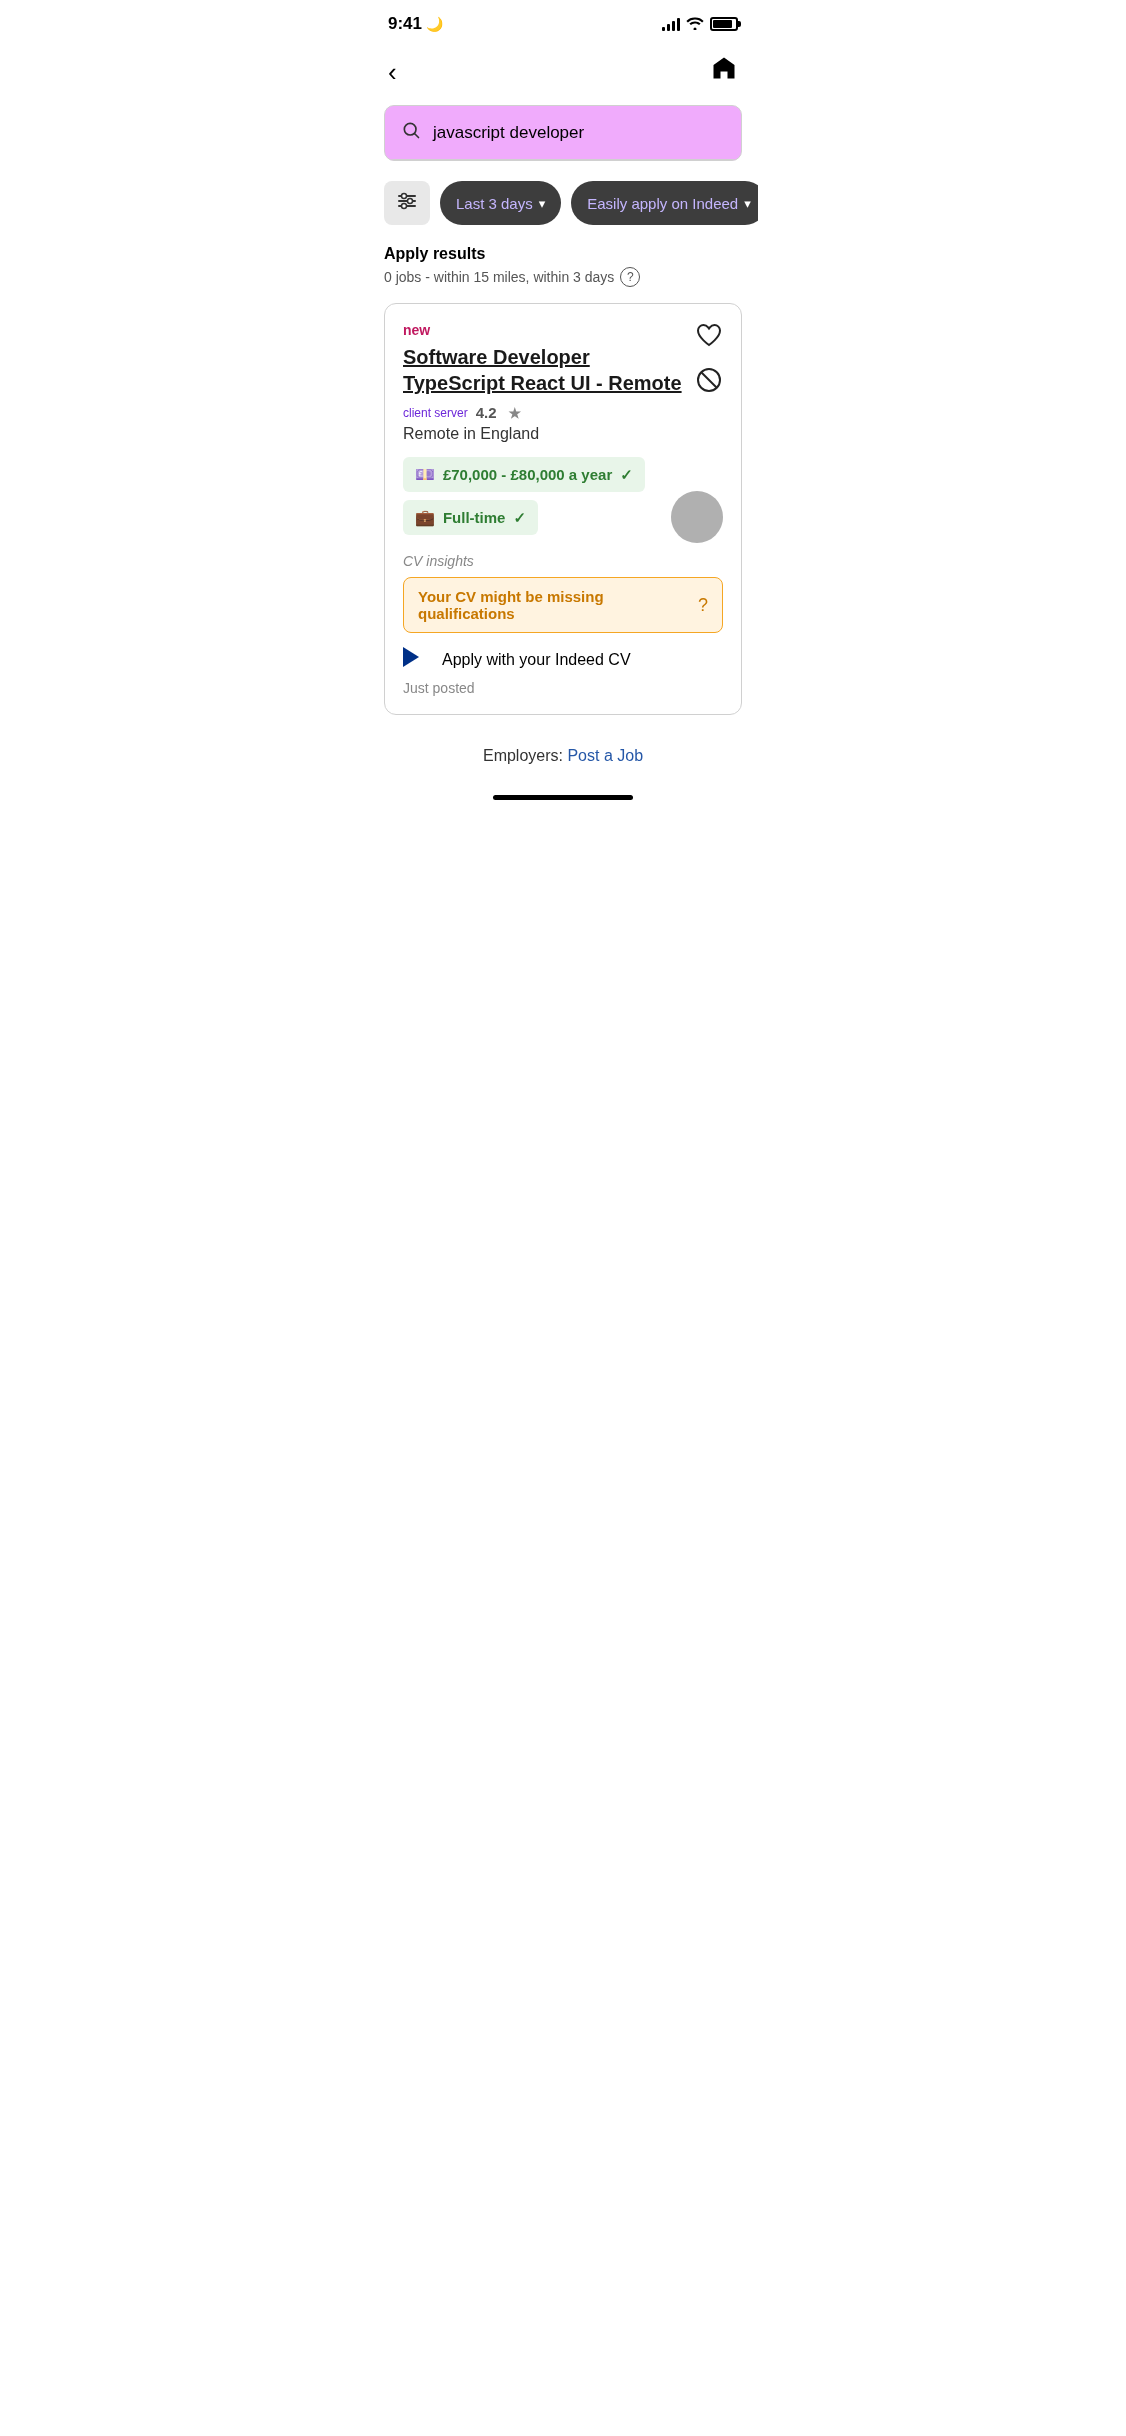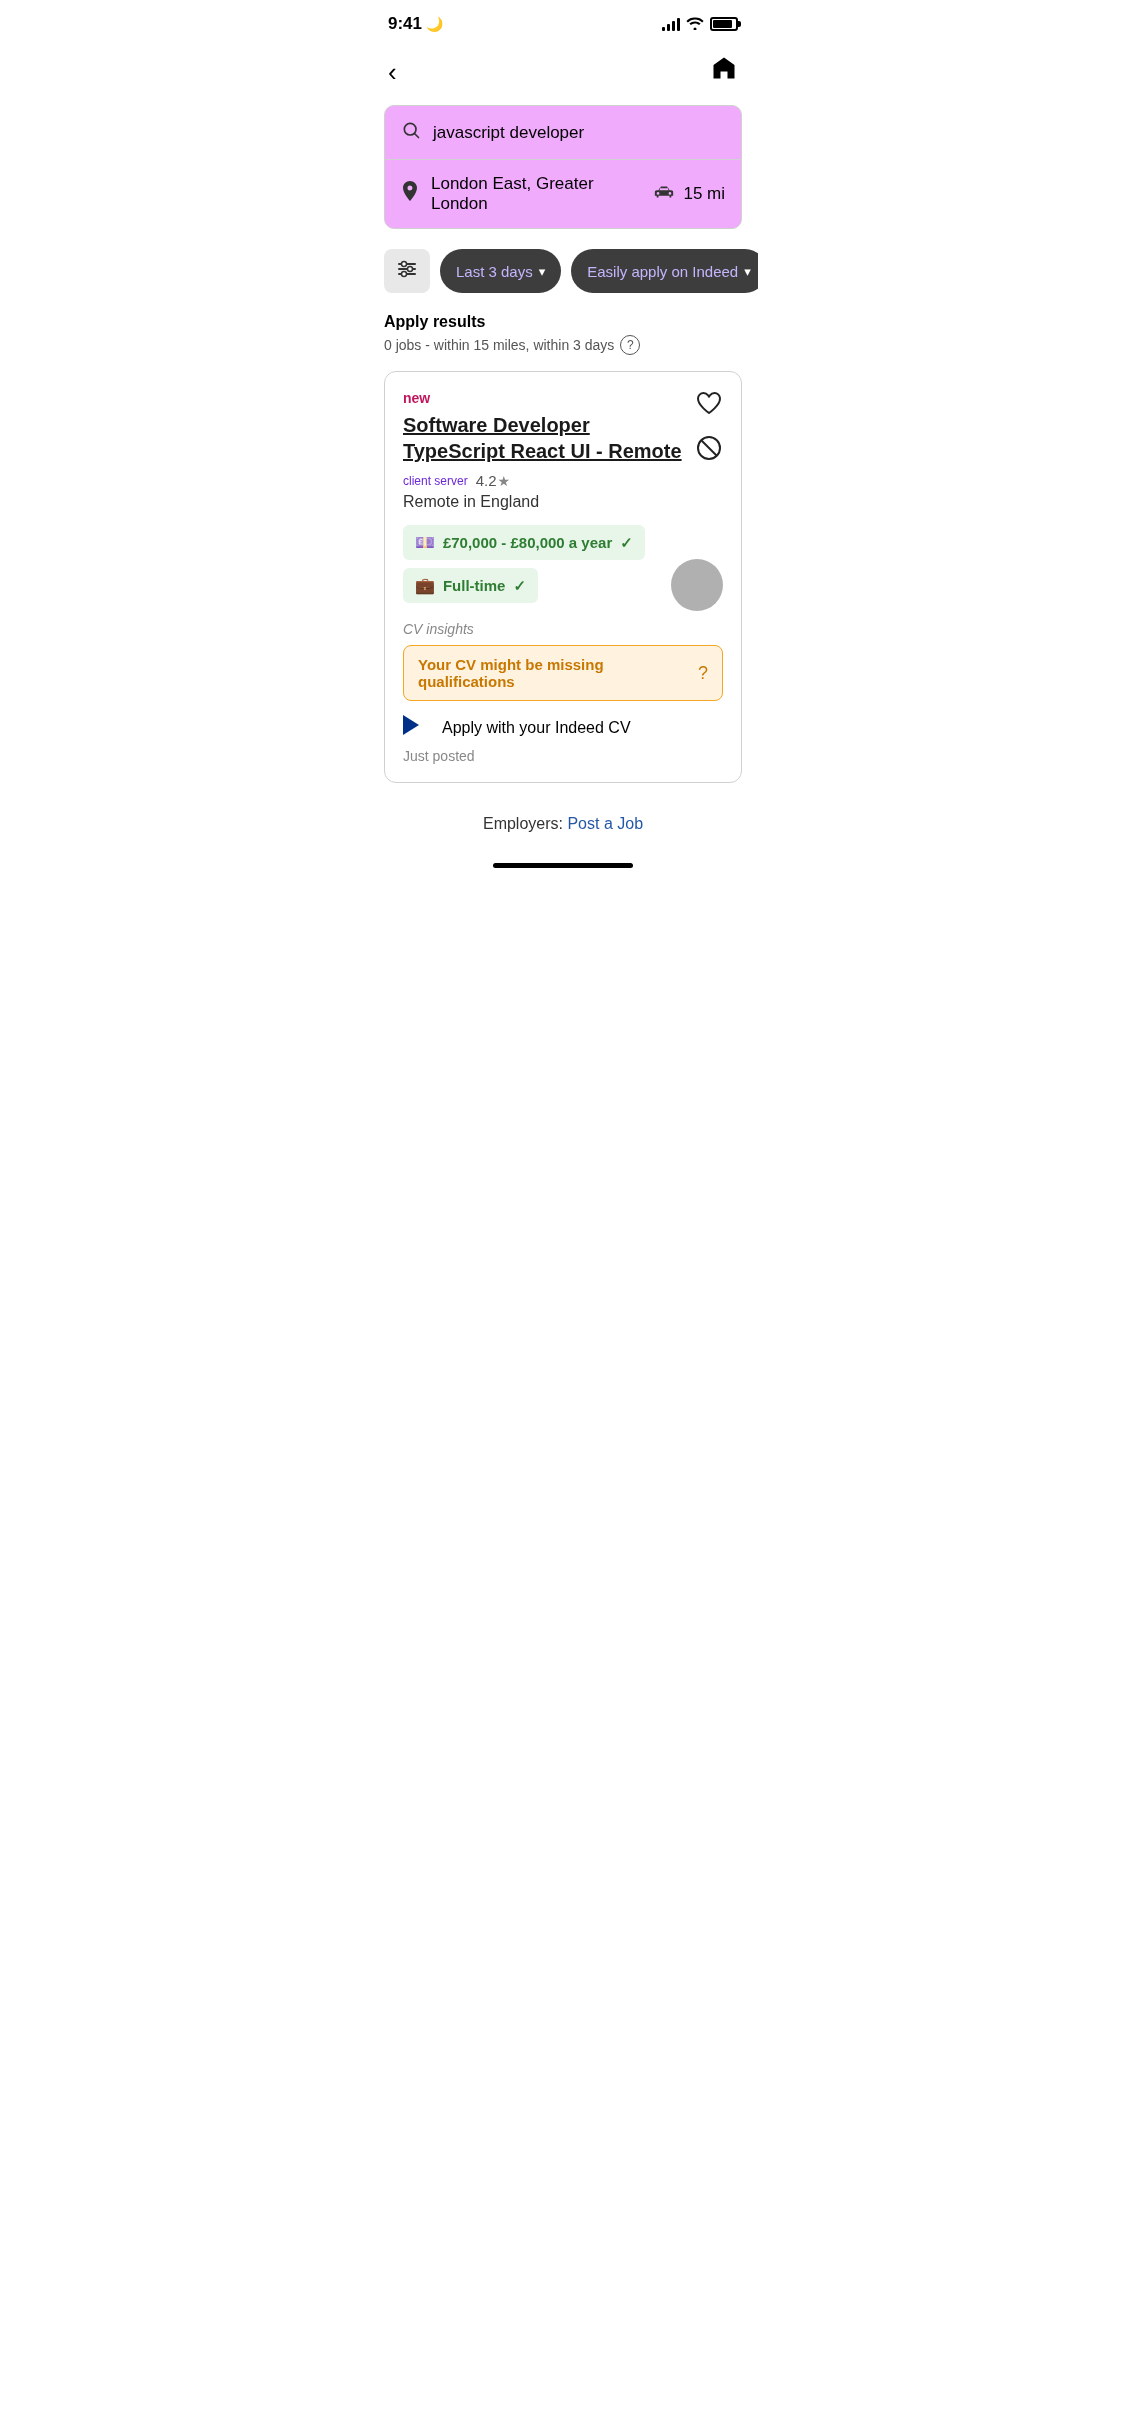--- a/index.html
+++ b/index.html
@@ -301,21 +301,22 @@
     .job-company {
       font-size: 12px;
       color: #6d28d9;
     }
 
     .job-rating {
       font-size: 15px;
       color: #555;
       display: flex;
       align-items: center;
-      gap: 1px;
+      gap: 12px;
+      font-weight: bold;
     }
 
     .star-icon {
       color: #888;
       font-size: 14px;
     }
 
     .job-location {
       font-size: 16px;
       color: #333;
@@ -512,36 +513,20 @@
 
 <div class="search-container">
   <div class="search-row">
     <div class="search-icon-wrap">
       <svg width="20" height="20" viewBox="0 0 24 24" fill="none">
         <circle cx="11" cy="11" r="7" stroke="#333" stroke-width="2"></circle>
         <path d="M16.5 16.5L21 21" stroke="#333" stroke-width="2" stroke-linecap="round"></path>
       </svg>
     </div>
     <span class="search-input-display">javascript developer</span>
-  </div>
-  <div class="location-row">
-    <div class="location-icon">
-      <svg width="18" height="22" viewBox="0 0 18 22" fill="none">
-        <path d="M9 0C5.13 0 2 3.13 2 7c0 5.25 7 13 7 13s7-7.75 7-13c0-3.87-3.13-7-7-7zm0 9.5a2.5 2.5 0 1 1 0-5 2.5 2.5 0 0 1 0 5z" fill="#333"></path>
-      </svg>
-    </div>
-    <span class="location-text">London East, Greater London</span>
-    <div class="distance-section">
-      <div class="car-icon">
-        <svg width="22" height="16" viewBox="0 0 24 16" fill="none">
-          <path d="M20 6H17L15.5 2H8.5L7 6H4C2.9 6 2 6.9 2 8v4h2v2h2v-2h12v2h2v-2h2V8c0-1.1-.9-2-2-2zM7 4h10l1 2H6l1-2zM5.5 11a1.5 1.5 0 1 1 0-3 1.5 1.5 0 0 1 0 3zm13 0a1.5 1.5 0 1 1 0-3 1.5 1.5 0 0 1 0 3z" fill="#333"></path>
-        </svg>
-      </div>
-      <span class="distance-text">15 mi</span>
-    </div>
   </div>
 </div>
 
 <div class="filter-bar">
   <button class="filter-adjust-btn">
     <span class="adjust-icon">
       <svg width="20" height="18" viewBox="0 0 20 18" fill="none">
         <line x1="2" y1="4" x2="18" y2="4" stroke="#333" stroke-width="2" stroke-linecap="round"></line>
         <line x1="2" y1="9" x2="18" y2="9" stroke="#333" stroke-width="2" stroke-linecap="round"></line>
         <line x1="2" y1="14" x2="18" y2="14" stroke="#333" stroke-width="2" stroke-linecap="round"></line>

